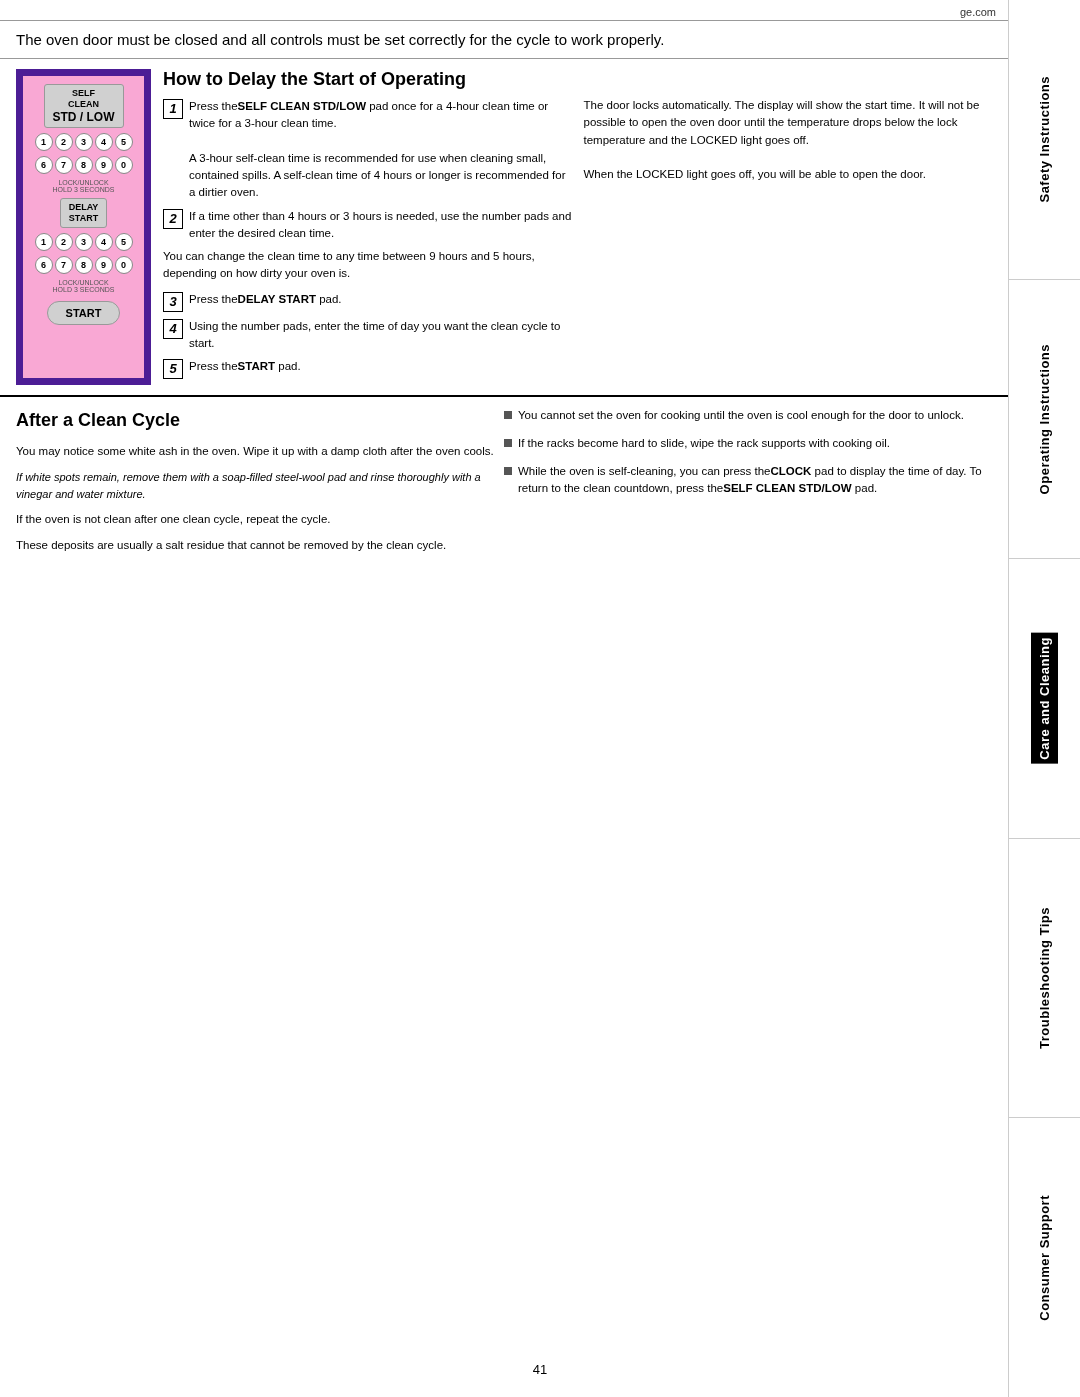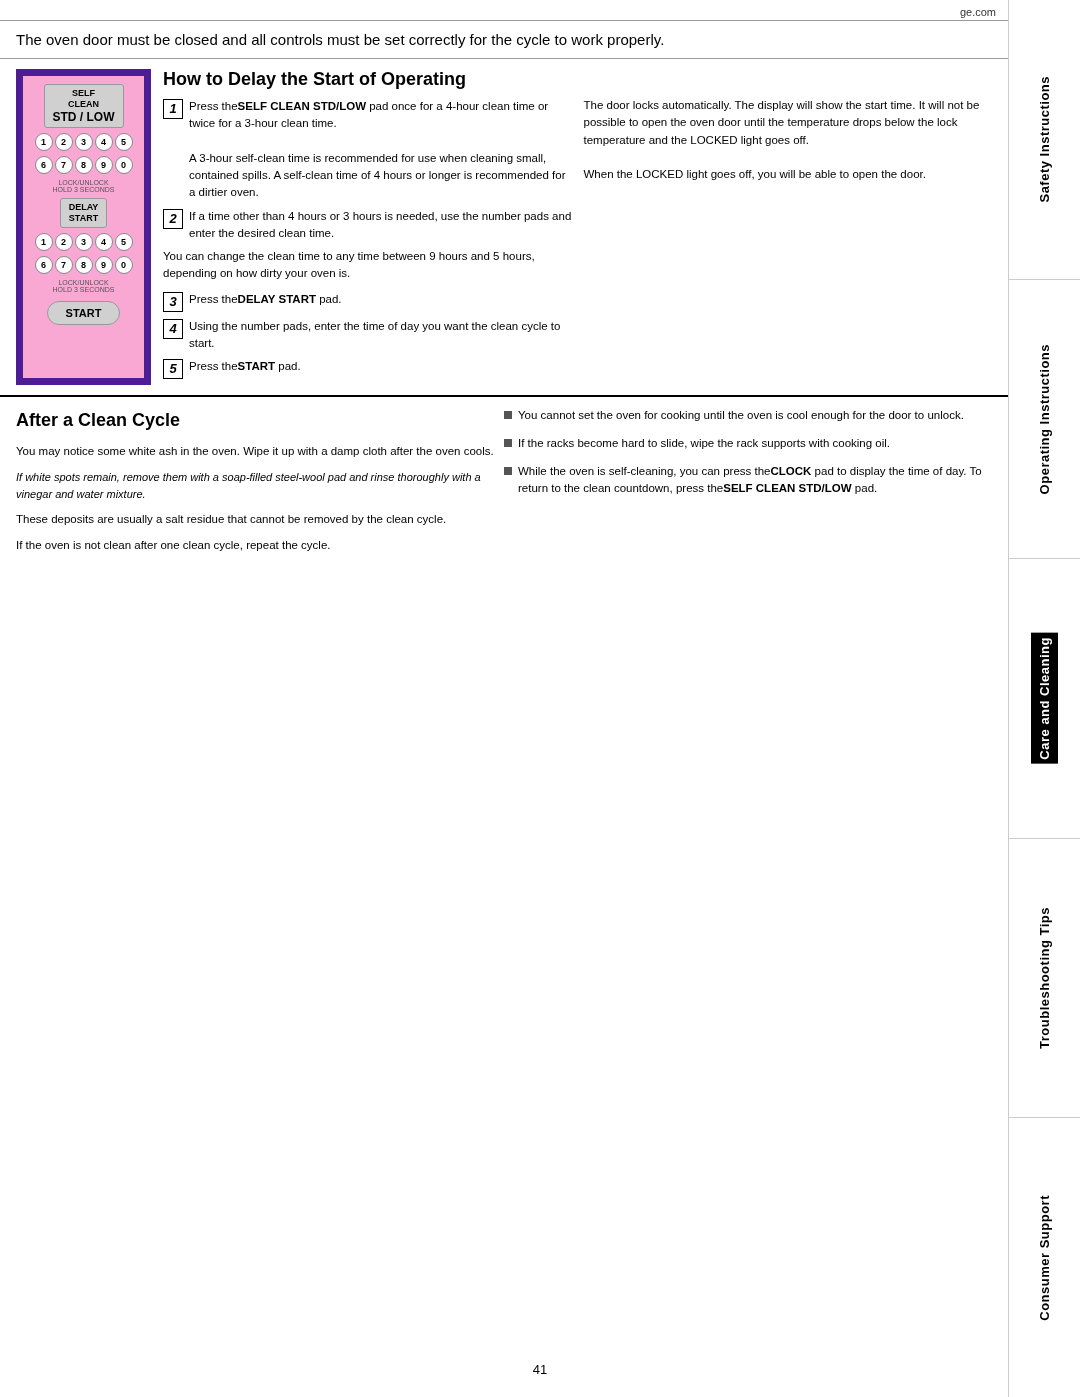--- a/index.html
+++ b/index.html
@@ -394,22 +394,22 @@
 
       </div>
     </div>
 
     <div class="section-clean">
 
       <div class="clean-left-col">
         <div class="clean-title">After a Clean Cycle</div>
         <p class="clean-para">You may notice some white ash in the oven. Wipe it up with a damp cloth after the oven cools.</p>
         <em class="clean-italic">If white spots remain, remove them with a soap-filled steel-wool pad and rinse thoroughly with a vinegar and water mixture.</em>
+        <p class="clean-para">If the oven is not clean after one clean cycle, repeat the cycle.</p>
         <p class="clean-para">These deposits are usually a salt residue that cannot be removed by the clean cycle.</p>
-        <p class="clean-para">If the oven is not clean after one clean cycle, repeat the cycle.</p>
       </div>
 
       <div class="clean-right-col">
 
         <div class="bullet-item">
           <div class="bullet-square"></div>
           <div>You cannot set the oven for cooking until the oven is cool enough for the door to unlock.</div>
         </div>
 
         <div class="bullet-item">

